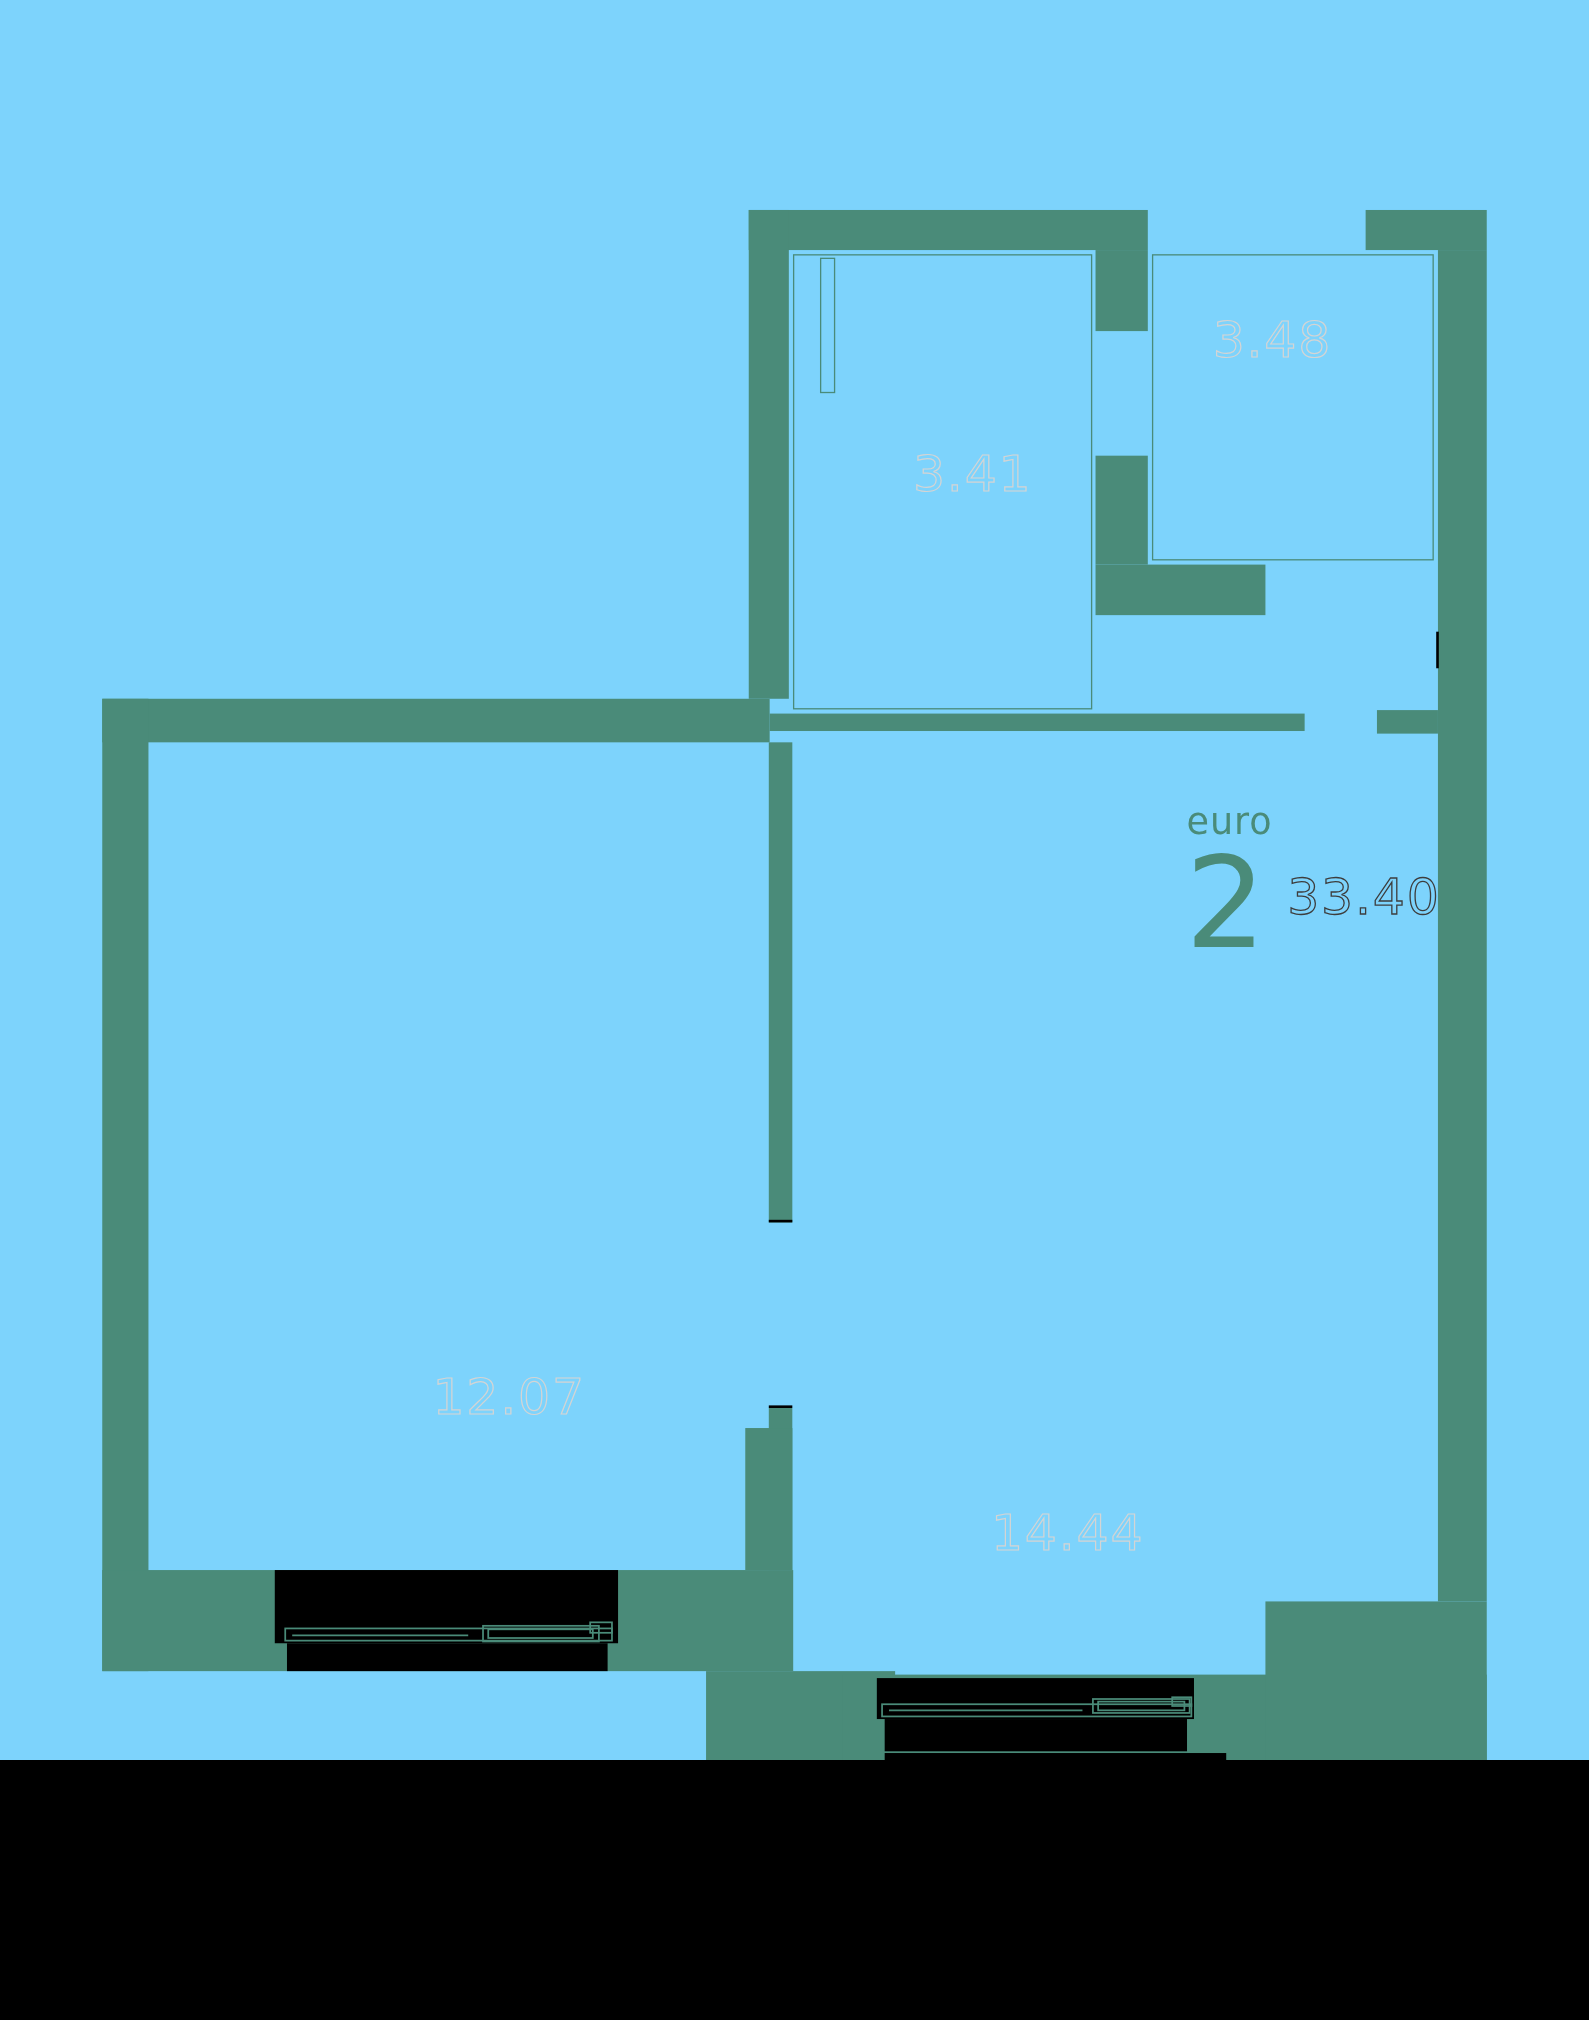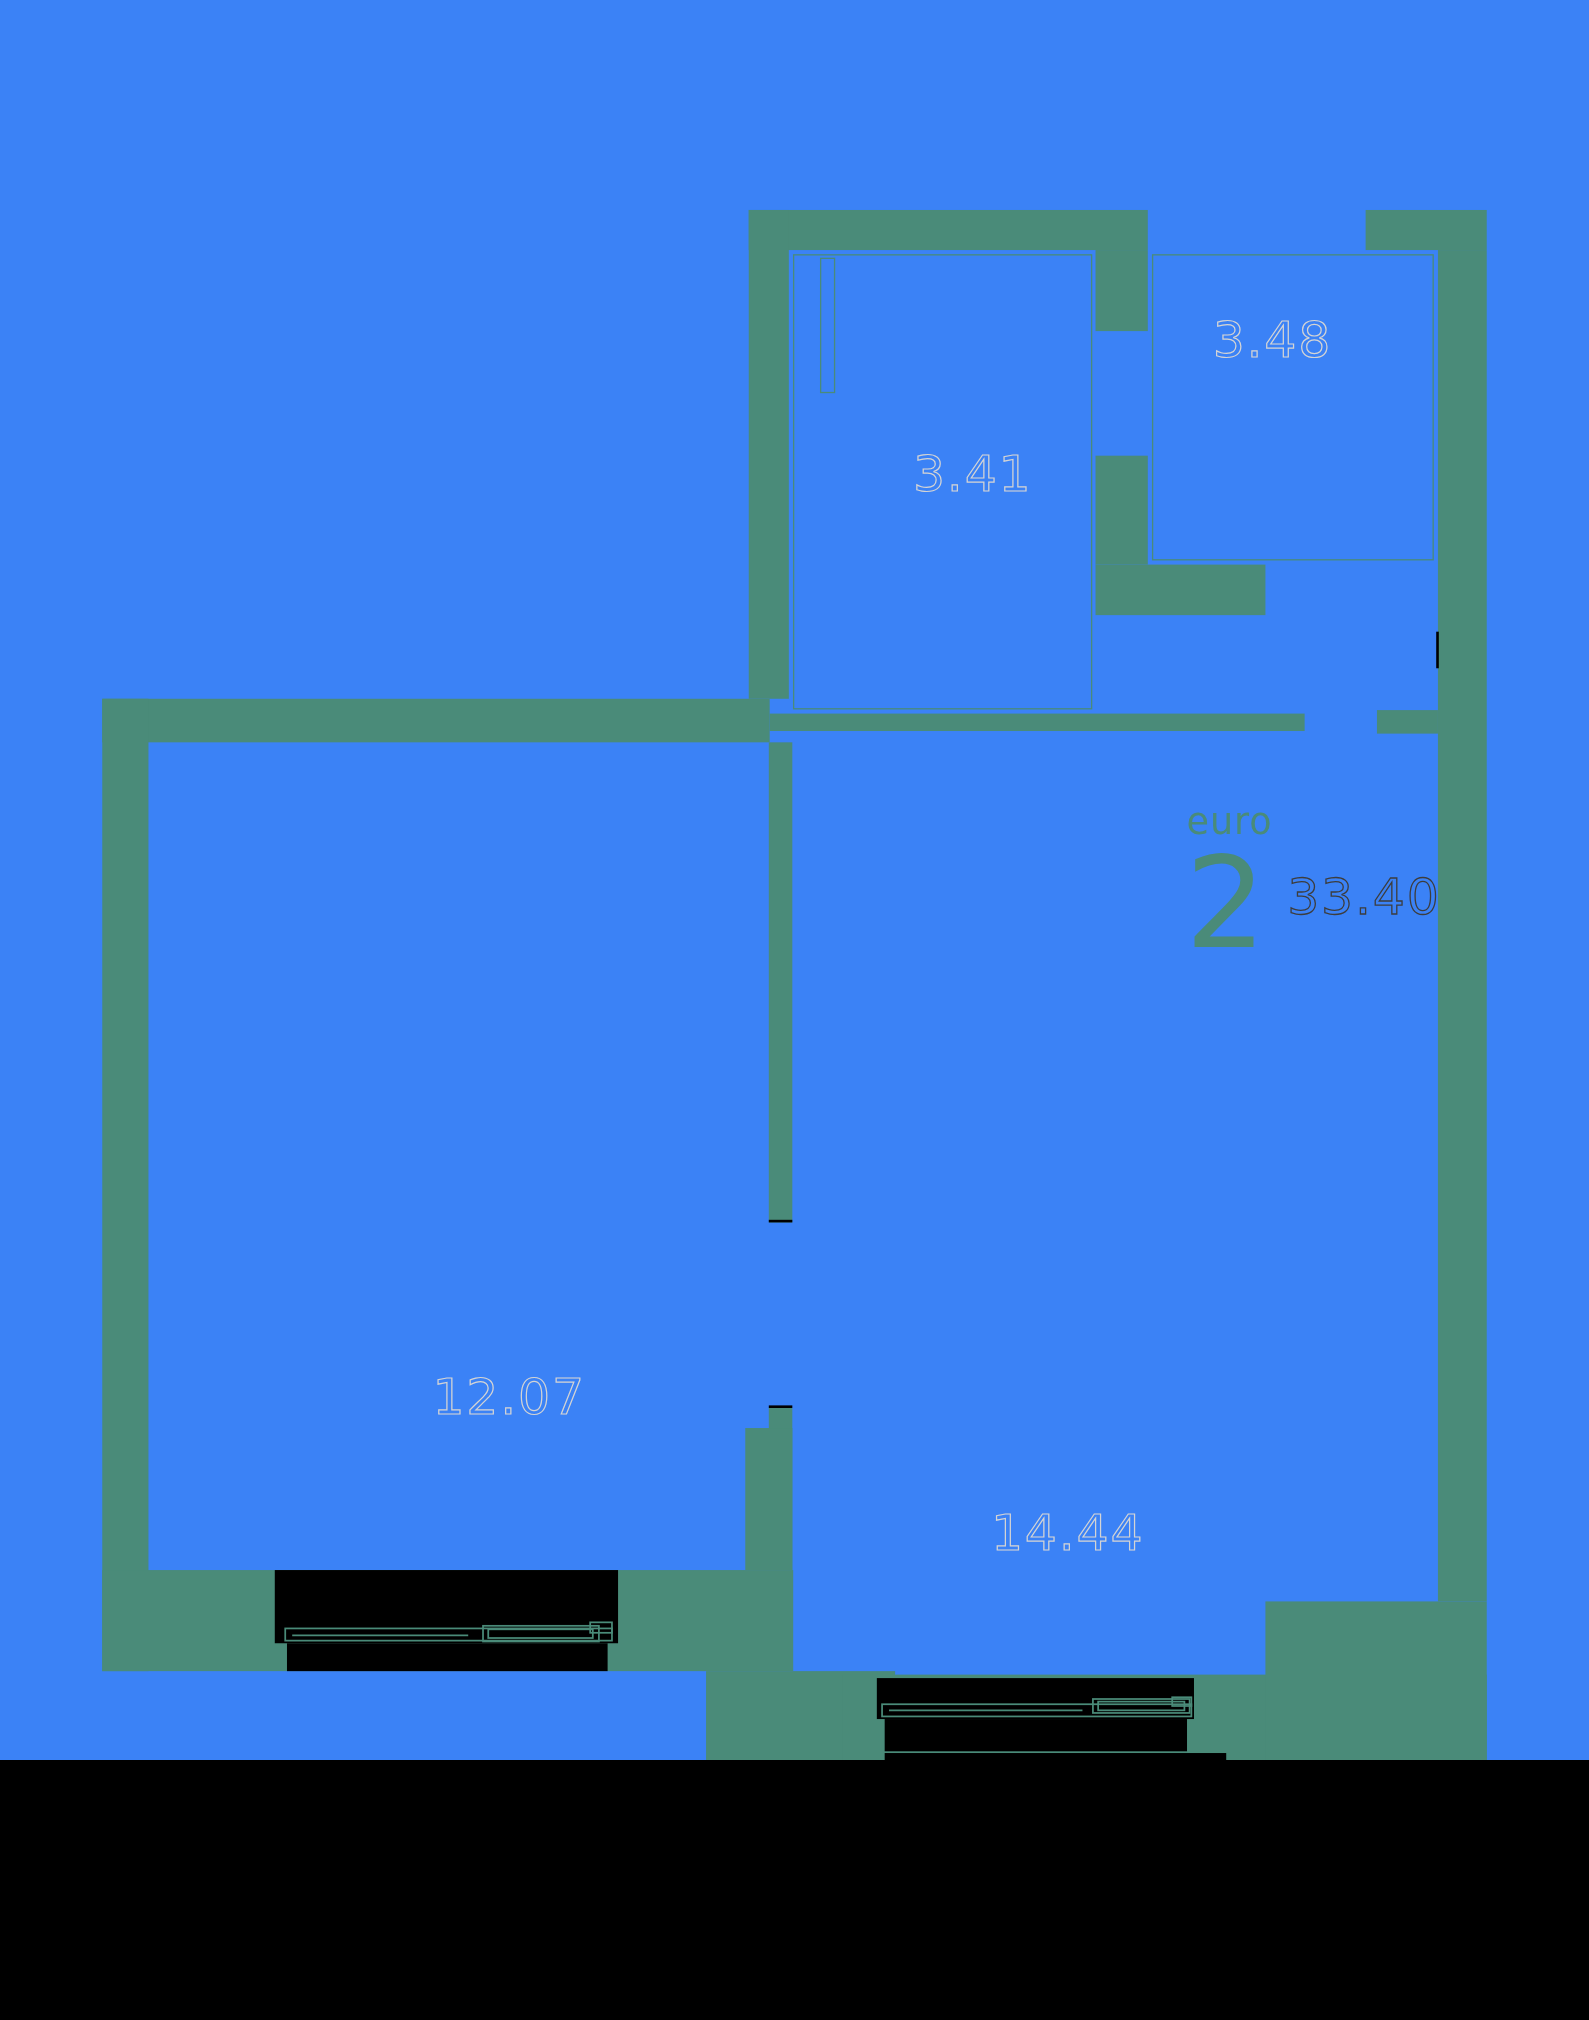--- a/index.html
+++ b/index.html
@@ -4,21 +4,21 @@
 <style>
   html, body {
     margin: 0;
     padding: 0;
     background: #000000;
   }
   .stage {
     position: relative;
     width: 1589px;
     height: 1760px;
-    background: #3b82f6;
+    background: #7dd3fc;
     overflow: hidden;
     font-family: "DejaVu Sans", sans-serif;
   }
   svg { display: block; width: 100%; height: 100%; }
 
   .wall { fill: #4a8b79; stroke: none; }
   .opening { fill: #000000; stroke: none; }
   .outline { fill: none; stroke: #4a8b79; stroke-width: 1.5; }
   .winline { fill: none; stroke: #4a8b79; stroke-width: 2; }
 

